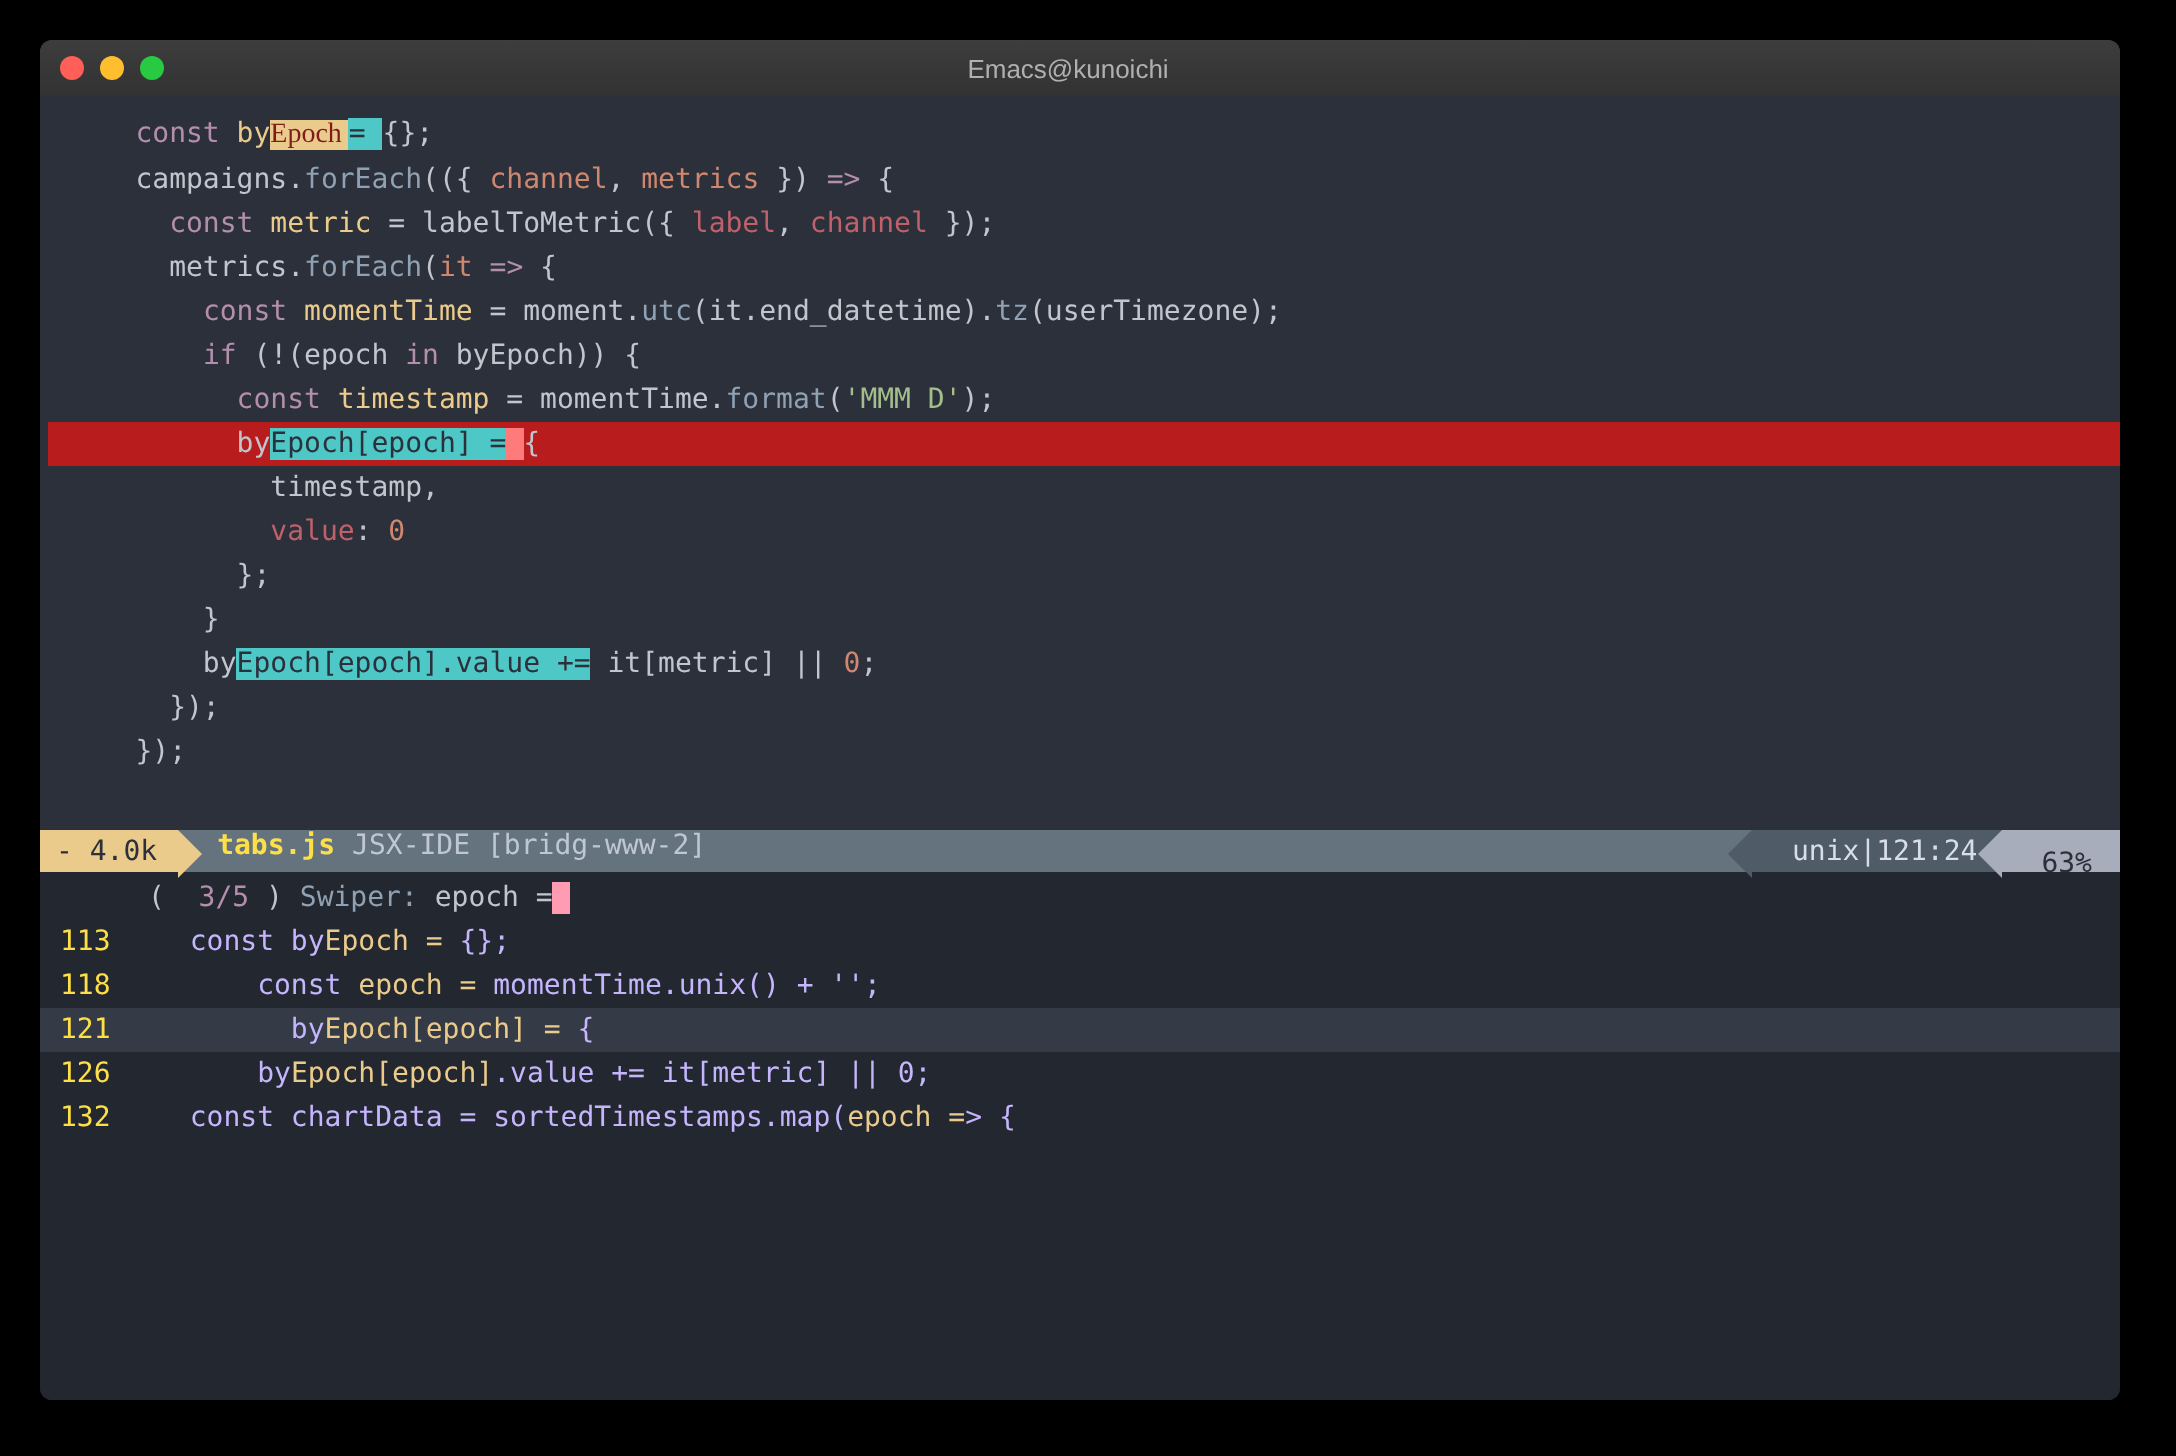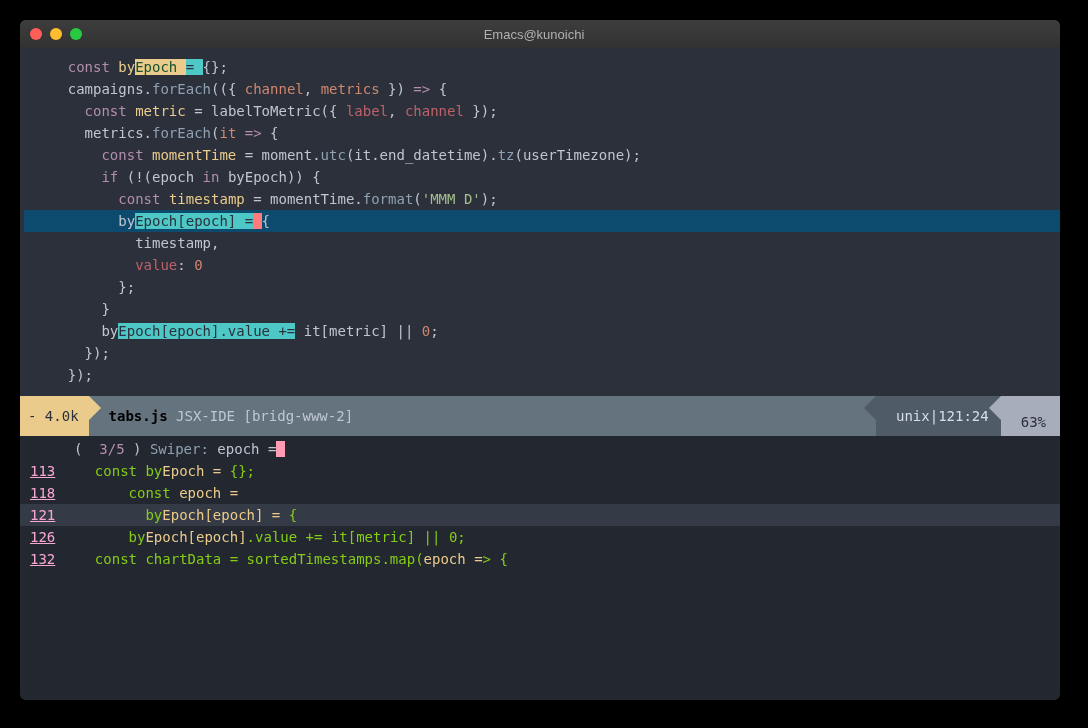--- a/index.html
+++ b/index.html
@@ -44,39 +44,39 @@
       font-family: -apple-system, sans-serif;
     }
     .editor {
       flex: 1;
       color: #c0c5ce;
       padding: 8px 0 0 4px;
       line-height: 22px;
       overflow: hidden;
     }
     .ln { white-space: pre; padding: 0 10px; }
-    .hl-line { background: #0c4a6e; }
+    .hl-line { background: #b91c1c; }
     .kw { color: #b48ead; }
     .def { color: #ebcb8b; }
     .fn { color: #8fa1b3; }
     .str { color: #a3be8c; }
     .var { color: #bf616a; }
     .num { color: #d08770; }
     .param { color: #d08770; }
     .pun { color: #c0c5ce; }
-    .mark-yellow { background: #ebcb8b; color: #14532d; }
+    .mark-yellow { background: #ebcb8b; color: #7f1d1d; font-family: Liberation Serif, serif; }
     .mark-cyan { background: #4ec7c7; color: #2b303b; }
     .cursor { background: #ff7b7b; color: #2b303b; }
     .cursor-pink { background: #ff9bb3; }
     .modeline {
-      height: 40px;
+      height: 21px;
       background: #65737e;
       color: #d8dee9;
       display: flex;
-      align-items: center;
+      align-items: flex-start;
       font-size: 14px;
       position: relative;
     }
     .pl-left {
       background: #ebcb8b;
       color: #2b303b;
       height: 100%;
       display: flex;
       align-items: center;
       padding: 0 10px 0 8px;
@@ -84,21 +84,21 @@
     }
     .pl-left::after {
       content: '';
       position: absolute;
       right: -12px; top: 0;
       border-left: 12px solid #ebcb8b;
       border-top: 12px solid transparent;
       border-bottom: 12px solid transparent;
     }
     .pl-file { padding: 0 12px 0 20px; color: #bfc7d5; }
-    .pl-file b { color: #000000; font-weight: bold; }
+    .pl-file b { color: #fde047; font-weight: bold; }
     .pl-right {
       margin-left: auto;
       display: flex;
       align-items: center;
       height: 100%;
     }
     .pl-pos {
       background: #4f5b66;
       height: 100%;
       display: flex;
@@ -135,24 +135,24 @@
       height: 264px;
       background: #232730;
       color: #c0c5ce;
       line-height: 22px;
       padding-top: 2px;
     }
     .sw-prompt { padding: 0 10px; white-space: pre; margin-left: 44px; }
     .sw-count { color: #b48ead; }
     .sw-label { color: #8fa1b3; }
     .sw-line { display: flex; padding: 0 10px; white-space: pre; }
-    .sw-num { color: #f9a8d4; width: 48px; text-decoration: underline; }
+    .sw-num { color: #fde047; width: 48px; }
     .sw-sel { background: #343b47; }
     .sw-match { color: #ebcb8b; }
-    .sw-dim { color: #84cc16; }
+    .sw-dim { color: #c4b5fd; }
   </style>
 </head>
 <body>
 
 <div class="window">
   <div class="titlebar">
     <div class="traffic-lights">
       <div class="dot dot-red"></div>
       <div class="dot dot-yellow"></div>
       <div class="dot dot-green"></div>
@@ -192,19 +192,19 @@
         <span>121:24</span>
       </div>
       <div class="pl-pct">63%</div>
     </div>
   </div>
 
   <div class="swiper">
     <div class="sw-prompt">(  <span class="sw-count">3/5</span> ) <span class="sw-label">Swiper:</span> <span>epoch =</span><span class="cursor-pink"> </span></div>
     <div id="swiper-results">
         <div class="sw-line"><span class="sw-num">113</span><span class="sw-dim">  const by</span><span class="sw-match">Epoch =</span><span class="sw-dim"> {};</span></div>
-        <div class="sw-line"><span class="sw-num">118</span><span class="sw-dim">      const </span><span class="sw-match">epoch =</span></div>
+        <div class="sw-line"><span class="sw-num">118</span><span class="sw-dim">      const </span><span class="sw-match">epoch =</span><span class="sw-dim"> momentTime.unix() + '';</span></div>
         <div class="sw-line sw-sel"><span class="sw-num">121</span><span class="sw-dim">        by</span><span class="sw-match">Epoch[epoch] =</span><span class="sw-dim"> {</span></div>
         <div class="sw-line"><span class="sw-num">126</span><span class="sw-dim">      by</span><span class="sw-match">Epoch[epoch]</span><span class="sw-dim">.value += it[metric] || 0;</span></div>
         <div class="sw-line"><span class="sw-num">132</span><span class="sw-dim">  const chartData = sortedTimestamps.map(</span><span class="sw-match">epoch =</span><span class="sw-dim">&gt; {</span></div>
       </div>
   </div>
 </div>
 
 </body></html>

